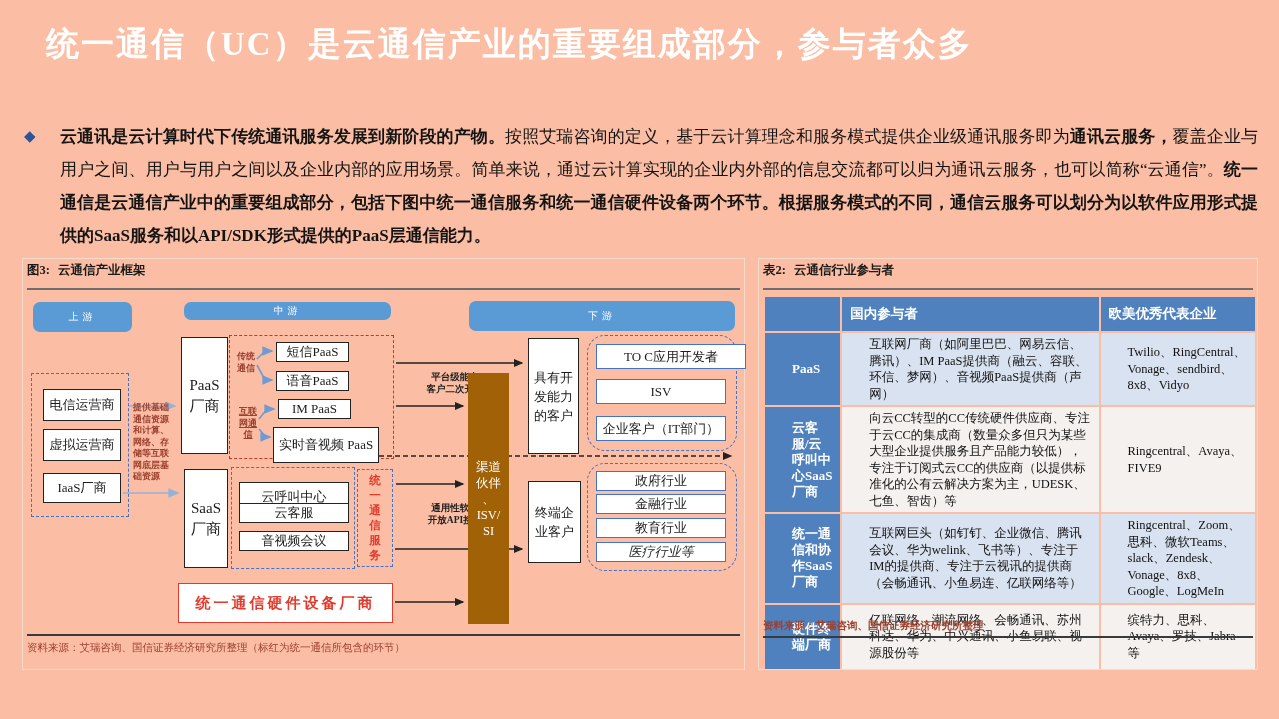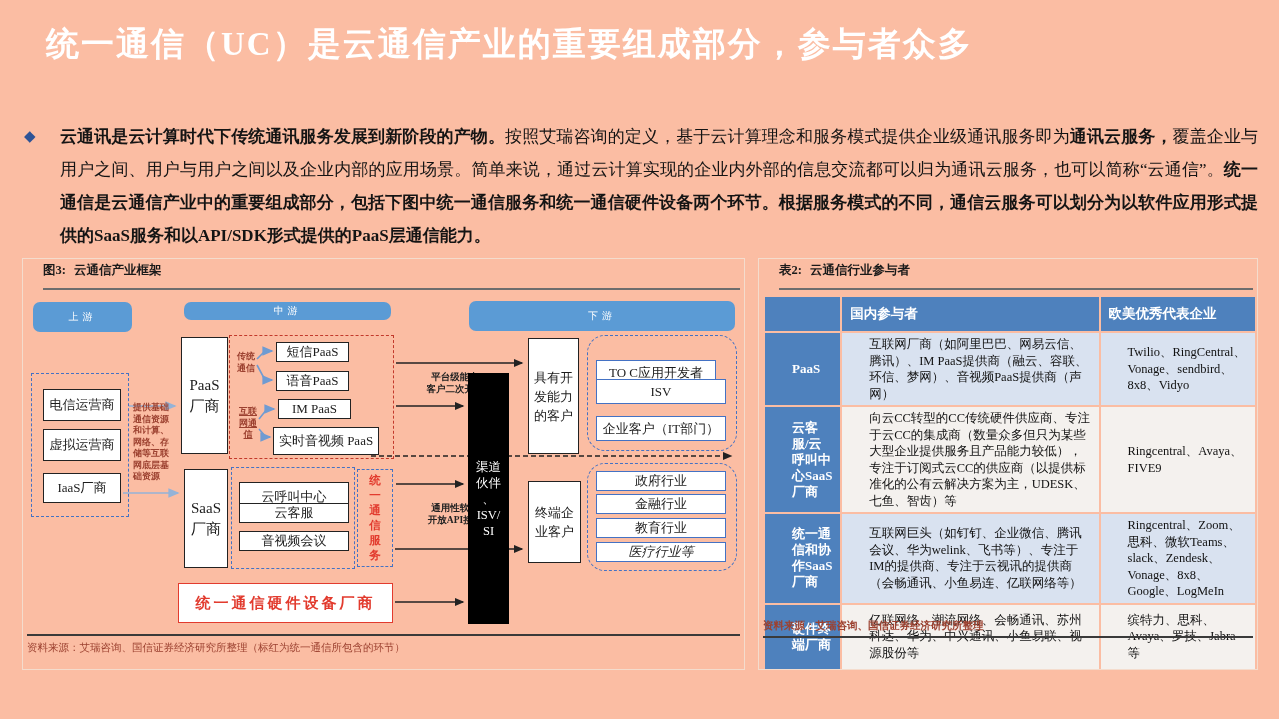--- a/index.html
+++ b/index.html
@@ -9,42 +9,42 @@
          font-size:33px;font-weight:700;color:#ffffff;letter-spacing:2px;}
   .intro{position:absolute;left:60px;top:120px;width:1198px;
          font-size:17px;line-height:33px;text-align:justify;color:#141414;}
   .bullet{position:absolute;left:-36px;top:9px;font-size:15px;color:#2E5396;line-height:1;}
   .seg-b{font-weight:700;}
   .seg-r{font-weight:400;}
 
   .panel{position:absolute;top:258px;height:412px;border:1px solid #f4dccd;box-sizing:border-box;}
   .panel-figure{left:22px;width:723px;}
   .panel-table{left:758px;width:500px;}
-  .panel-head{position:absolute;left:20px;right:4px;top:3px;height:26px;
+  .panel-head{position:absolute;left:4px;right:4px;top:3px;height:26px;
               border-bottom:2px solid #6d6d6d;font-size:12.5px;font-weight:700;color:#1a1a1a;}
   .panel-head .lbl{margin-right:8px;}
   .panel-source{position:absolute;left:4px;right:4px;font-size:10.5px;color:#9C4130;}
   .src-sep{position:absolute;left:4px;right:4px;border-top:2px solid #3a3a3a;}
 
   
   .stage{position:absolute;background:#5B9BD5;color:#fff;border-radius:7px;
          display:flex;align-items:center;justify-content:center;
          font-size:10px;letter-spacing:4px;}
   .wbox{position:absolute;background:#fff;border:1px solid #222;box-sizing:border-box;
         display:flex;align-items:center;justify-content:center;font-size:13px;text-align:center;}
   .bbox{position:absolute;background:#fff;border:1.5px solid #4472C4;box-sizing:border-box;
         display:flex;align-items:center;justify-content:center;font-size:13px;text-align:center;}
   .dash-blue{position:absolute;border:1.5px dashed #4472C4;box-sizing:border-box;}
   .dash-red{position:absolute;border:1.5px dashed #C2392B;box-sizing:border-box;}
   .dash-round{border-radius:18px;}
   .vendor{font-size:15px;line-height:21px;}
   .prelines{white-space:pre-line;}
   .rnote{position:absolute;color:#9C4130;font-size:9px;line-height:11.5px;font-weight:700;}
   .knote{position:absolute;color:#222;font-size:9.5px;line-height:12px;text-align:center;font-weight:700;}
-  .bluecol{position:absolute;background:#000000;color:#fff;display:flex;align-items:center;
+  .bluecol{position:absolute;background:#a16207;color:#fff;display:flex;align-items:center;
            justify-content:center;text-align:center;font-size:12.5px;line-height:16px;}
   .ucred{position:absolute;color:#E23B2E;font-weight:700;display:flex;align-items:center;
          justify-content:center;text-align:center;}
   .hardbox{position:absolute;background:#fff;border:1.5px solid #E23B2E;box-sizing:border-box;
            color:#E23B2E;font-weight:700;font-size:15px;letter-spacing:3px;
            display:flex;align-items:center;justify-content:center;}
   .connectors{position:absolute;left:0;top:0;pointer-events:none;}
 
   
   .ptable{position:absolute;left:4px;top:36px;width:494px;border-collapse:separate;border-spacing:2px;}
@@ -118,21 +118,21 @@
 厂商</div>
     <div class="dash-red" style="left:206px;top:76px;width:165px;height:124px;"></div>
     <div class="rnote prelines" style="left:210px;top:92px;width:26px;text-align:center;">传统
 通信</div>
     <div class="rnote prelines" style="left:212px;top:147px;width:26px;text-align:center;text-decoration:underline;">互联
 网通
 信</div>
     <div class="wbox" style="left:253px;top:83px;width:73px;height:20px;">短信PaaS</div>
     <div class="wbox" style="left:253px;top:112px;width:73px;height:20px;">语音PaaS</div>
     <div class="wbox" style="left:255px;top:140px;width:73px;height:20px;">IM PaaS</div>
-    <div class="wbox" style="left:250px;top:168px;width:106px;height:28px;">实时音视频 PaaS</div>
+    <div class="wbox" style="left:250px;top:168px;width:106px;height:36px;">实时音视频 PaaS</div>
 
     <div class="wbox vendor prelines" style="left:161px;top:210px;width:44px;height:99px;">SaaS
 厂商</div>
     <div class="dash-blue" style="left:208px;top:208px;width:124px;height:102px;"></div>
     <div class="wbox" style="left:216px;top:223px;width:110px;height:29px;">云呼叫中心</div>
     <div class="wbox" style="left:216px;top:244px;width:110px;height:20px;">云客服</div>
     <div class="wbox" style="left:216px;top:272px;width:110px;height:20px;">音视频会议</div>
     <div class="dash-blue ucred prelines" style="left:334px;top:210px;width:36px;height:98px;font-size:11.5px;line-height:15px;">统
 一
 通
@@ -147,21 +147,21 @@
     <div class="bluecol prelines" style="left:445px;top:114px;width:41px;height:251px;">渠道
 伙伴
 、
 ISV/
 SI</div>
 
     <div class="wbox prelines" style="left:505px;top:79px;width:51px;height:116px;line-height:19px;">具有开
 发能力
 的客户</div>
     <div class="dash-blue dash-round" style="left:564px;top:76px;width:150px;height:116px;"></div>
-    <div class="bbox" style="left:573px;top:101px;width:120px;height:25px;">TO C应用开发者</div>
+    <div class="bbox" style="left:573px;top:85px;width:150px;height:25px;">TO C应用开发者</div>
     <div class="bbox" style="left:573px;top:120px;width:130px;height:25px;">ISV</div>
     <div class="bbox" style="left:573px;top:157px;width:130px;height:25px;">企业客户（IT部门）</div>
 
     <div class="wbox prelines" style="left:505px;top:222px;width:53px;height:82px;line-height:19px;">终端企
 业客户</div>
     <div class="dash-blue dash-round" style="left:564px;top:204px;width:150px;height:108px;"></div>
     <div class="bbox" style="left:573px;top:212px;width:130px;height:20px;">政府行业</div>
     <div class="bbox" style="left:573px;top:235px;width:130px;height:20px;">金融行业</div>
     <div class="bbox" style="left:573px;top:259px;width:130px;height:20px;">教育行业</div>
     <div class="bbox" style="left:573px;top:283px;width:130px;height:20px;font-style:italic;">医疗行业等</div>

